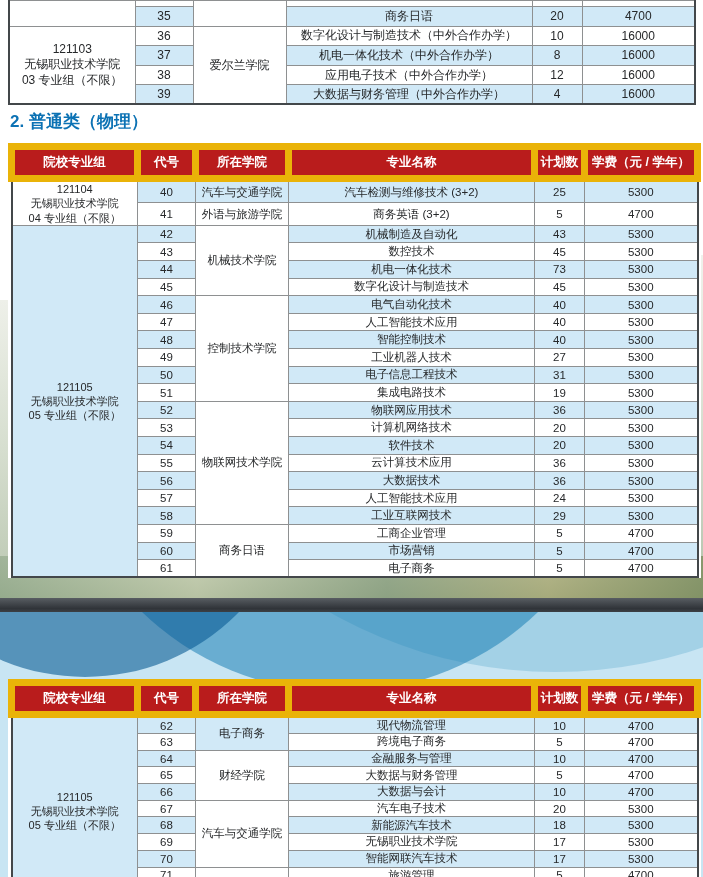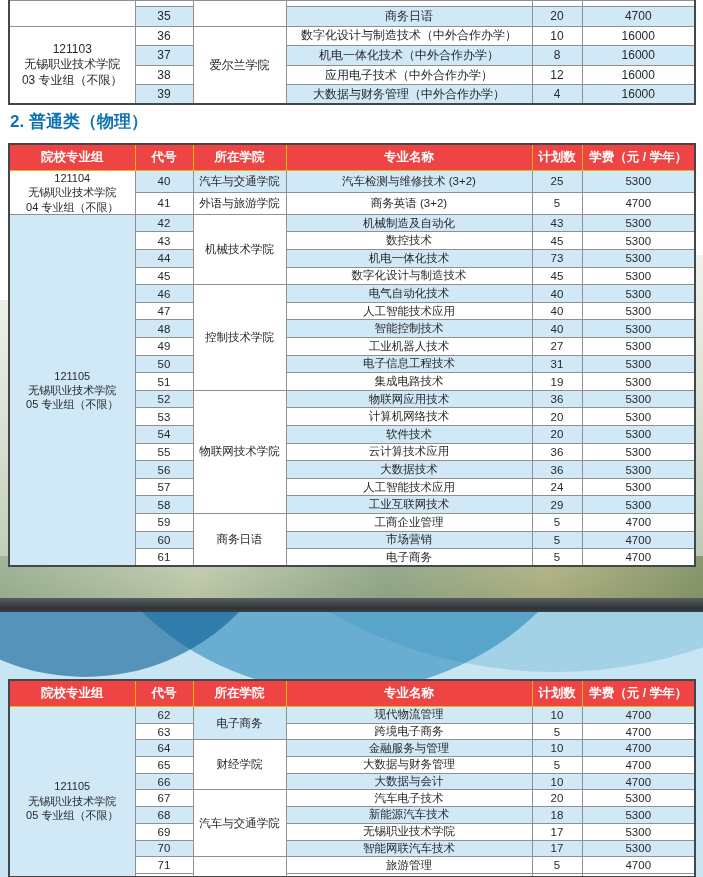--- a/index.html
+++ b/index.html
@@ -29,22 +29,22 @@
   .arc1{left:-130px;top:-365px;width:430px;height:430px;background:rgba(10,92,148,.6);}
   
   #title{position:absolute;left:10px;top:110px;font-size:17px;font-weight:bold;color:#0c72b4;}
   
   table{position:absolute;border-collapse:collapse;table-layout:fixed;background:#fff;border:2px solid #43474a;}
   td{border:1px solid #8e9091;text-align:center;vertical-align:middle;padding:0;
      overflow:hidden;white-space:nowrap;font-size:11.5px;color:#26282a;}
   tr.alt td{background:#d1e9f7;}
   td.mw{background:#ffffff !important;}
   td.mb{background:#d1e9f7 !important;}
-  tr.head td{background:#ef4444;color:#ffffff;font-weight:bold;font-size:12.5px;
-     border:1px solid #eab308;height:25px;}
+  tr.head td{background:#b91c1c;color:#ffffff;font-weight:bold;font-size:12.5px;
+     border:7px solid #eab308;height:25px;}
   .gcell{font-size:11px;line-height:1.3;white-space:nowrap;margin-top:12px;}
   #t1{left:8px;top:0;width:686px;border-top:none;}
   #t1 td{font-size:12px;}
   #t1 tr{height:19.6px;}
   #t1 tr.sliver{height:6px;}
   #t2{left:8px;top:143px;width:686px;}
   #t2 tr{height:17.6px;}
   #t3{left:8px;top:679px;width:686px;}
   #t3 tr{height:16.7px;}
   #t3 tr.sliver{height:4px;}

